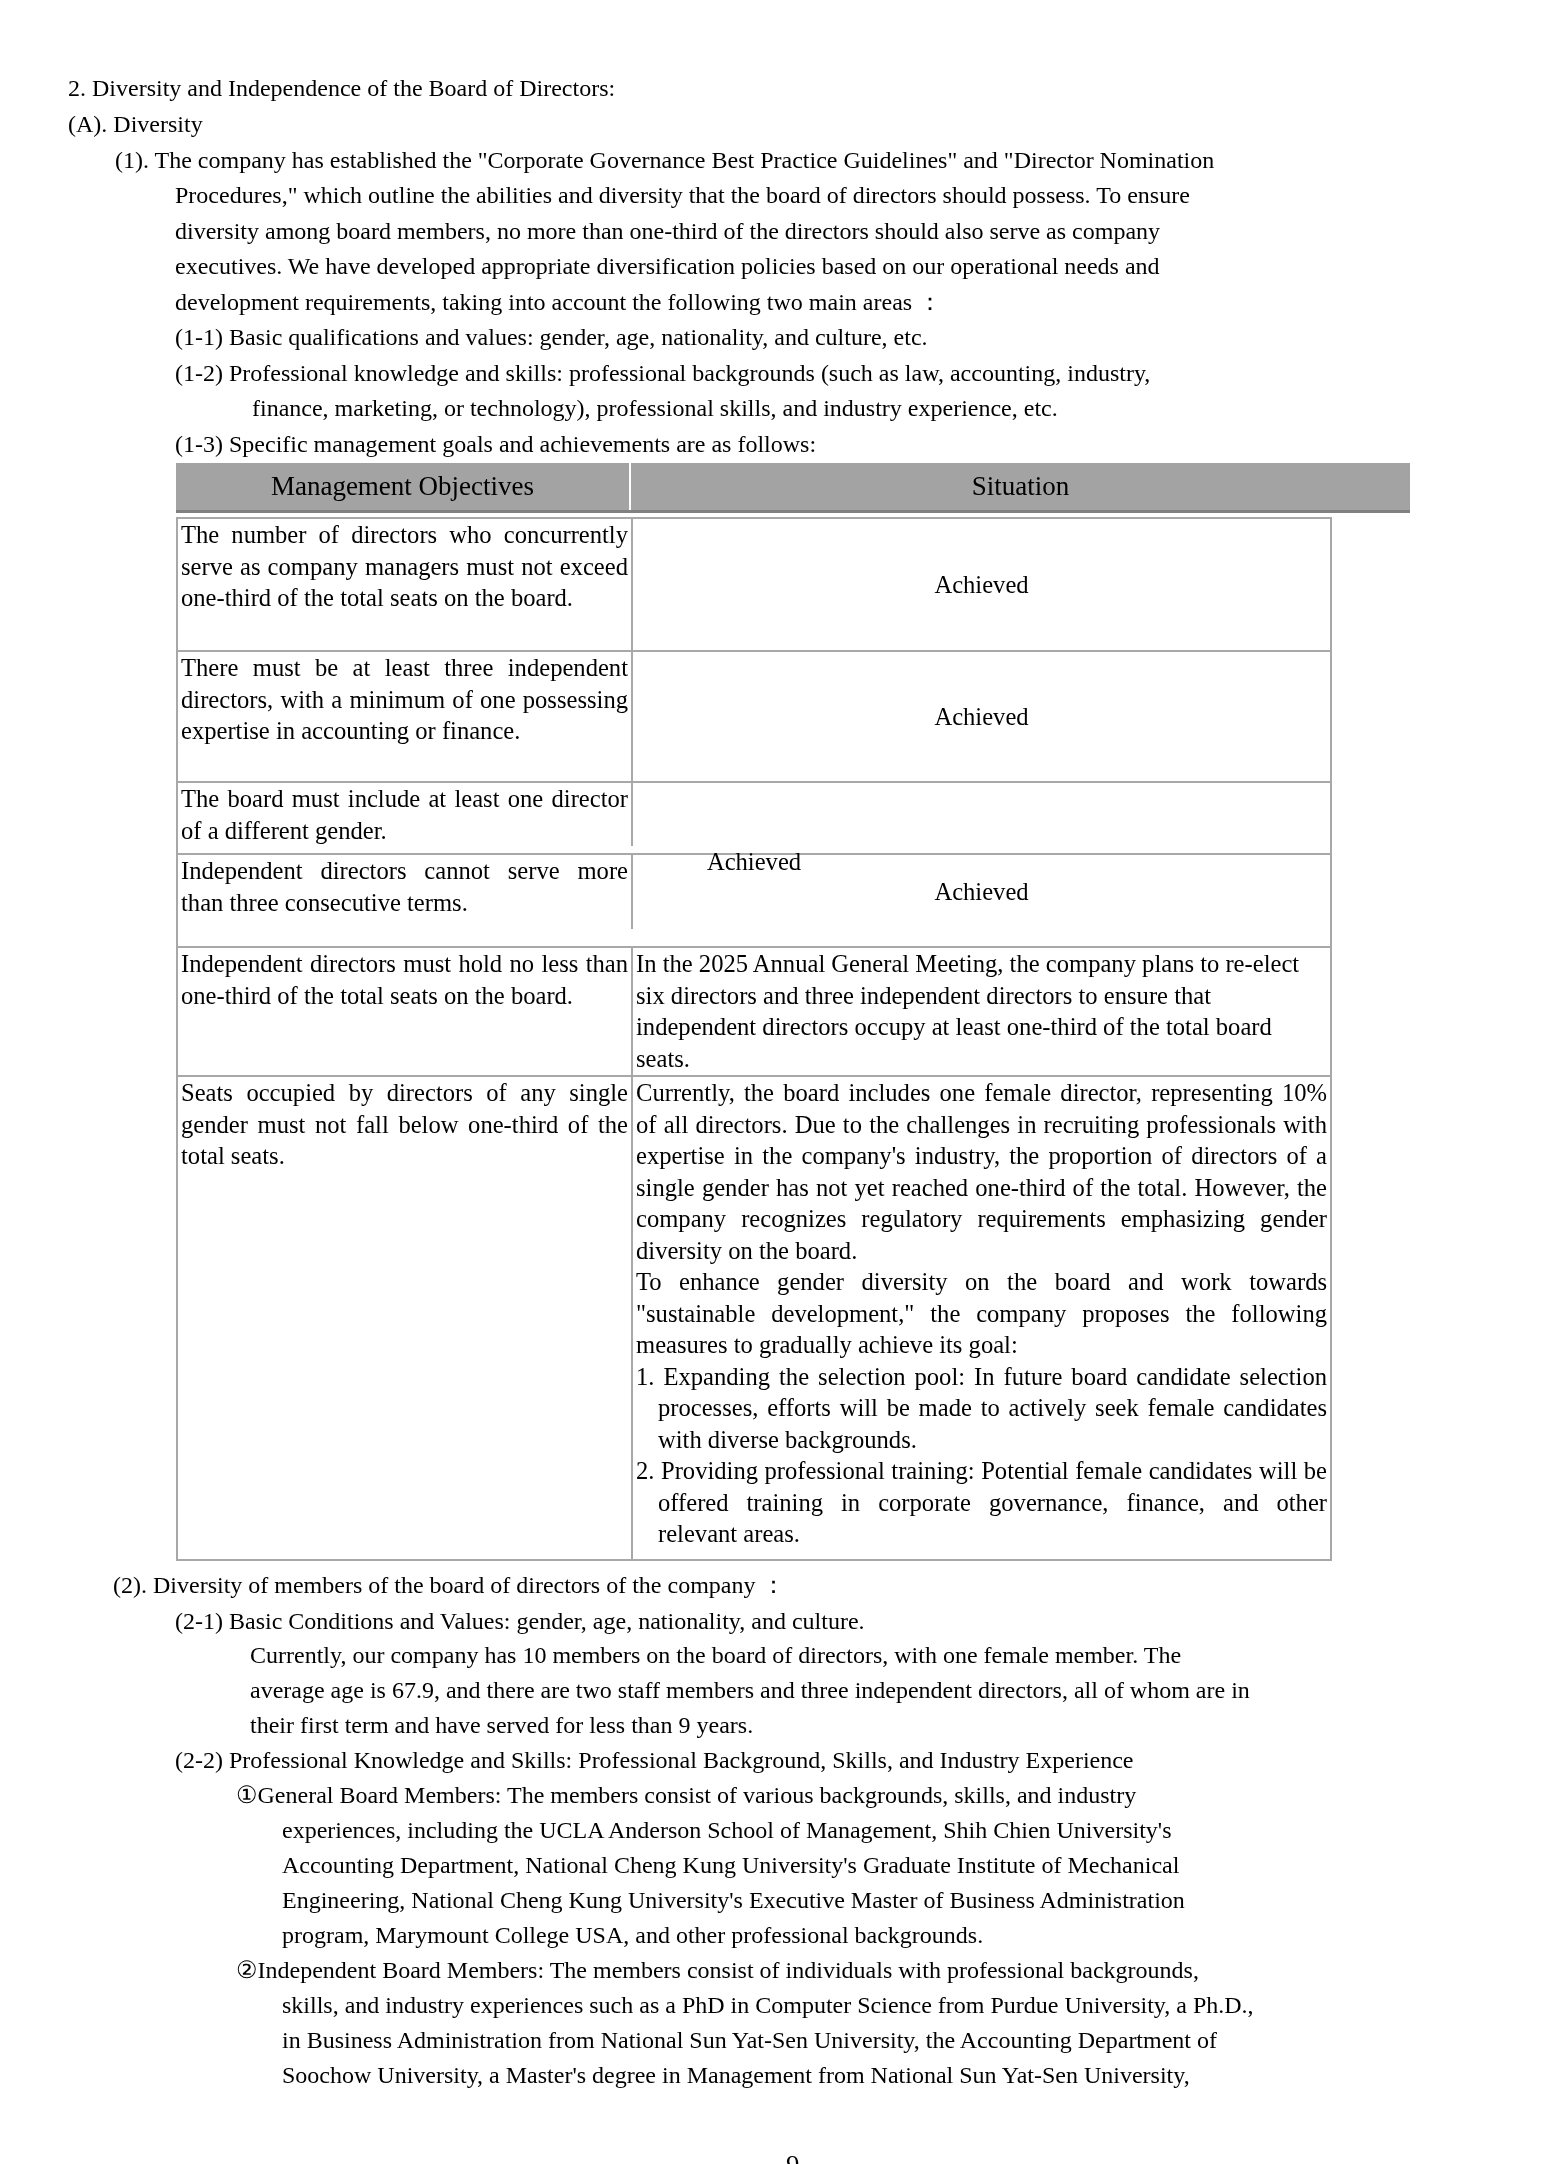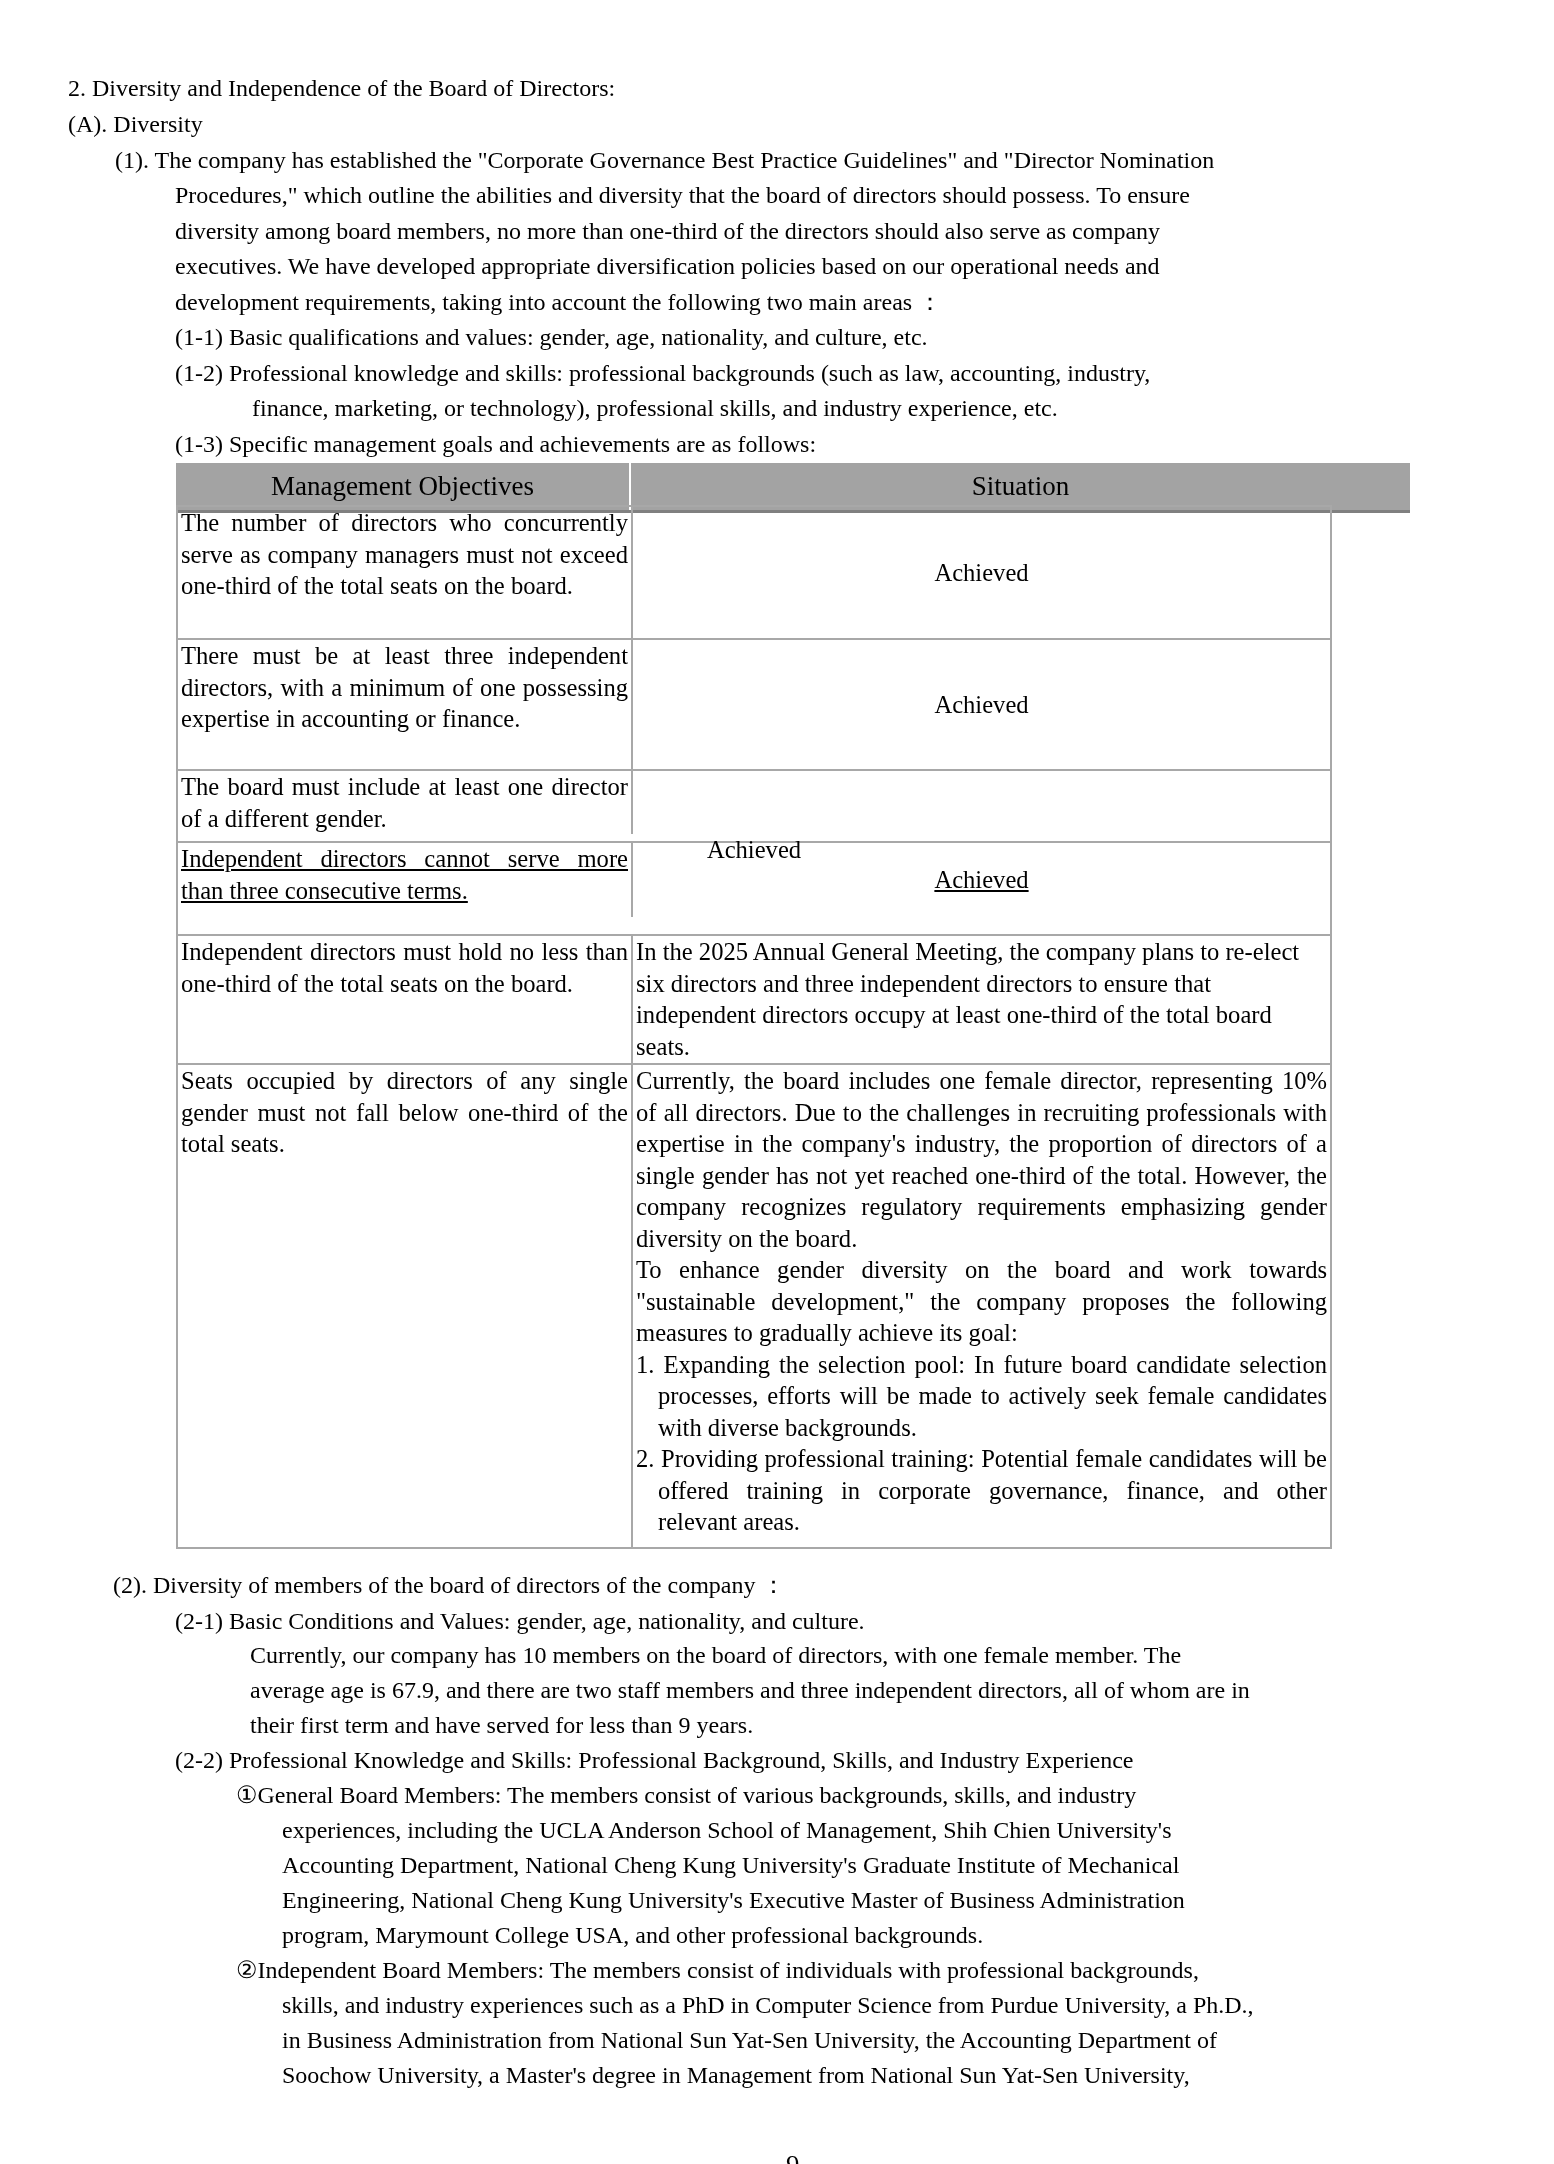--- a/index.html
+++ b/index.html
@@ -3,21 +3,21 @@
 <meta charset="utf-8">
 <style>
   html, body { margin:0; padding:0; background:#ffffff; }
   body { width:1554px; height:2164px; position:relative; overflow:hidden;
          font-family:"Liberation Serif", "DejaVu Serif", serif; color:#000; }
   .line { position:absolute; white-space:nowrap; font-size:24px; line-height:34px; }
   .hdr { position:absolute; left:176px; top:463px; width:1234px; height:47px; background:#a3a3a3; border-bottom:3px solid #808080; }
   .hdr .c { position:absolute; top:0; height:47px; line-height:47px; font-size:27px; text-align:center; }
   .hdr .c1 { left:0; width:453px; border-right:2px solid #fff; }
   .hdr .c2 { left:455px; width:779px; }
-  .body { position:absolute; left:176px; top:505px; width:1156px; border:2px solid #a8a8a8; box-sizing:border-box; }
+  .body { position:absolute; left:176px; top:517px; width:1156px; border:2px solid #a8a8a8; box-sizing:border-box; }
   .row { display:flex; border-top:2px solid #a8a8a8; }
   .row:first-child { border-top:none; }
   .cell { font-size:24.6px; line-height:31.5px; box-sizing:border-box; padding:0 3px; }
   .cell.c1 { width:455px; border-right:2px solid #a8a8a8; text-align:justify; text-align-last:left; }
   .cell.c2 { flex:1; }
   .cell.center { display:flex; align-items:center; justify-content:center; }
   .cell.just { text-align:justify; }
   .cell .sub { padding-left:22px; text-indent:-22px; }
   .pagenum { position:absolute; left:786px; top:2150px; font-size:27px; line-height:30px; }
 </style>
@@ -51,21 +51,21 @@
       <div class="cell c2 center">Achieved</div>
     </div>
     <div class="row" style="height:129px;">
       <div class="cell c1">There must be at least three independent directors, with a minimum of one possessing expertise in accounting or finance.</div>
       <div class="cell c2 center">Achieved</div>
     </div>
     <div class="row" style="height:70px;flex-direction:column;">
       <div class="cell c1">The board must include at least one director of a different gender.</div>
       <div class="cell c2 center">Achieved</div>
     </div>
-    <div class="row" style="height:74px;text-decoration:underline;">
+    <div class="row" style="height:74px;">
       <div class="cell c1">Independent directors cannot serve more than three consecutive terms.</div>
       <div class="cell c2 center">Achieved</div>
     </div>
     <div class="row" style="height:127px;margin-top:17px;">
       <div class="cell c1">Independent directors must hold no less than one-third of the total seats on the board.</div>
       <div class="cell c2">In the 2025 Annual General Meeting, the company plans to re-elect six directors and three independent directors to ensure that independent directors occupy at least one-third of the total board seats.</div>
     </div>
     <div class="row" style="height:482px;">
       <div class="cell c1">Seats occupied by directors of any single gender must not fall below one-third of the total seats.</div>
       <div class="cell c2 just">

